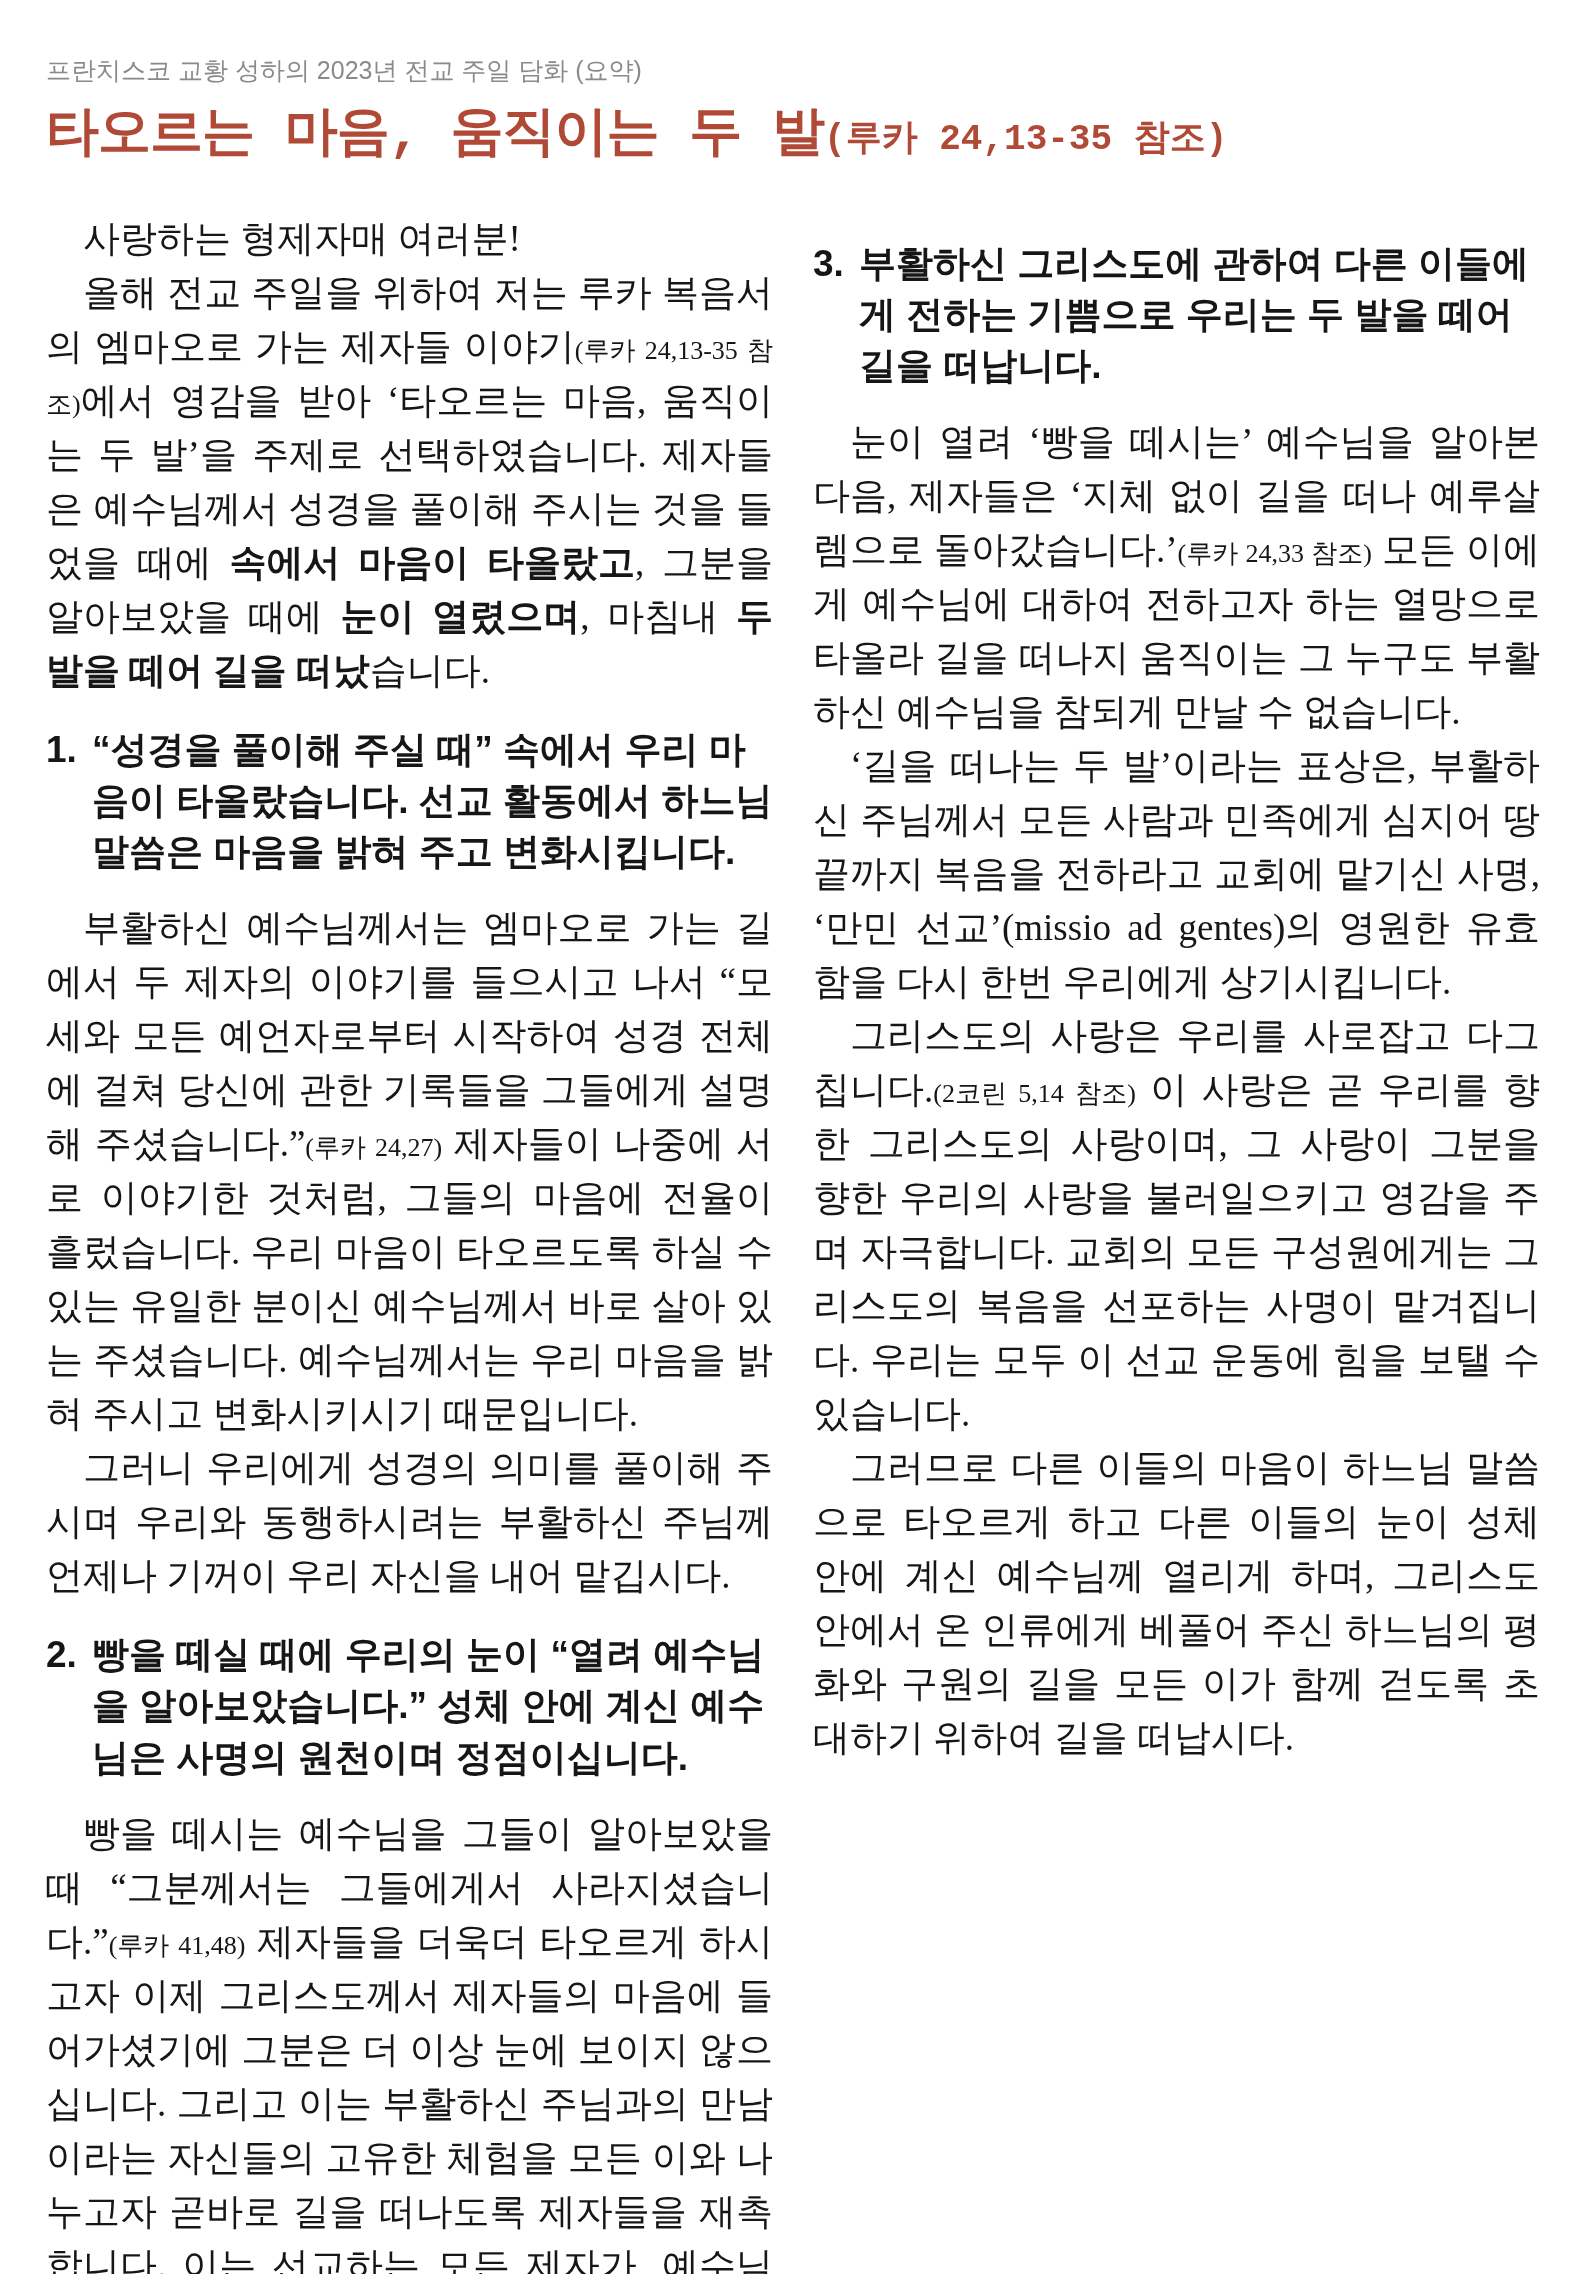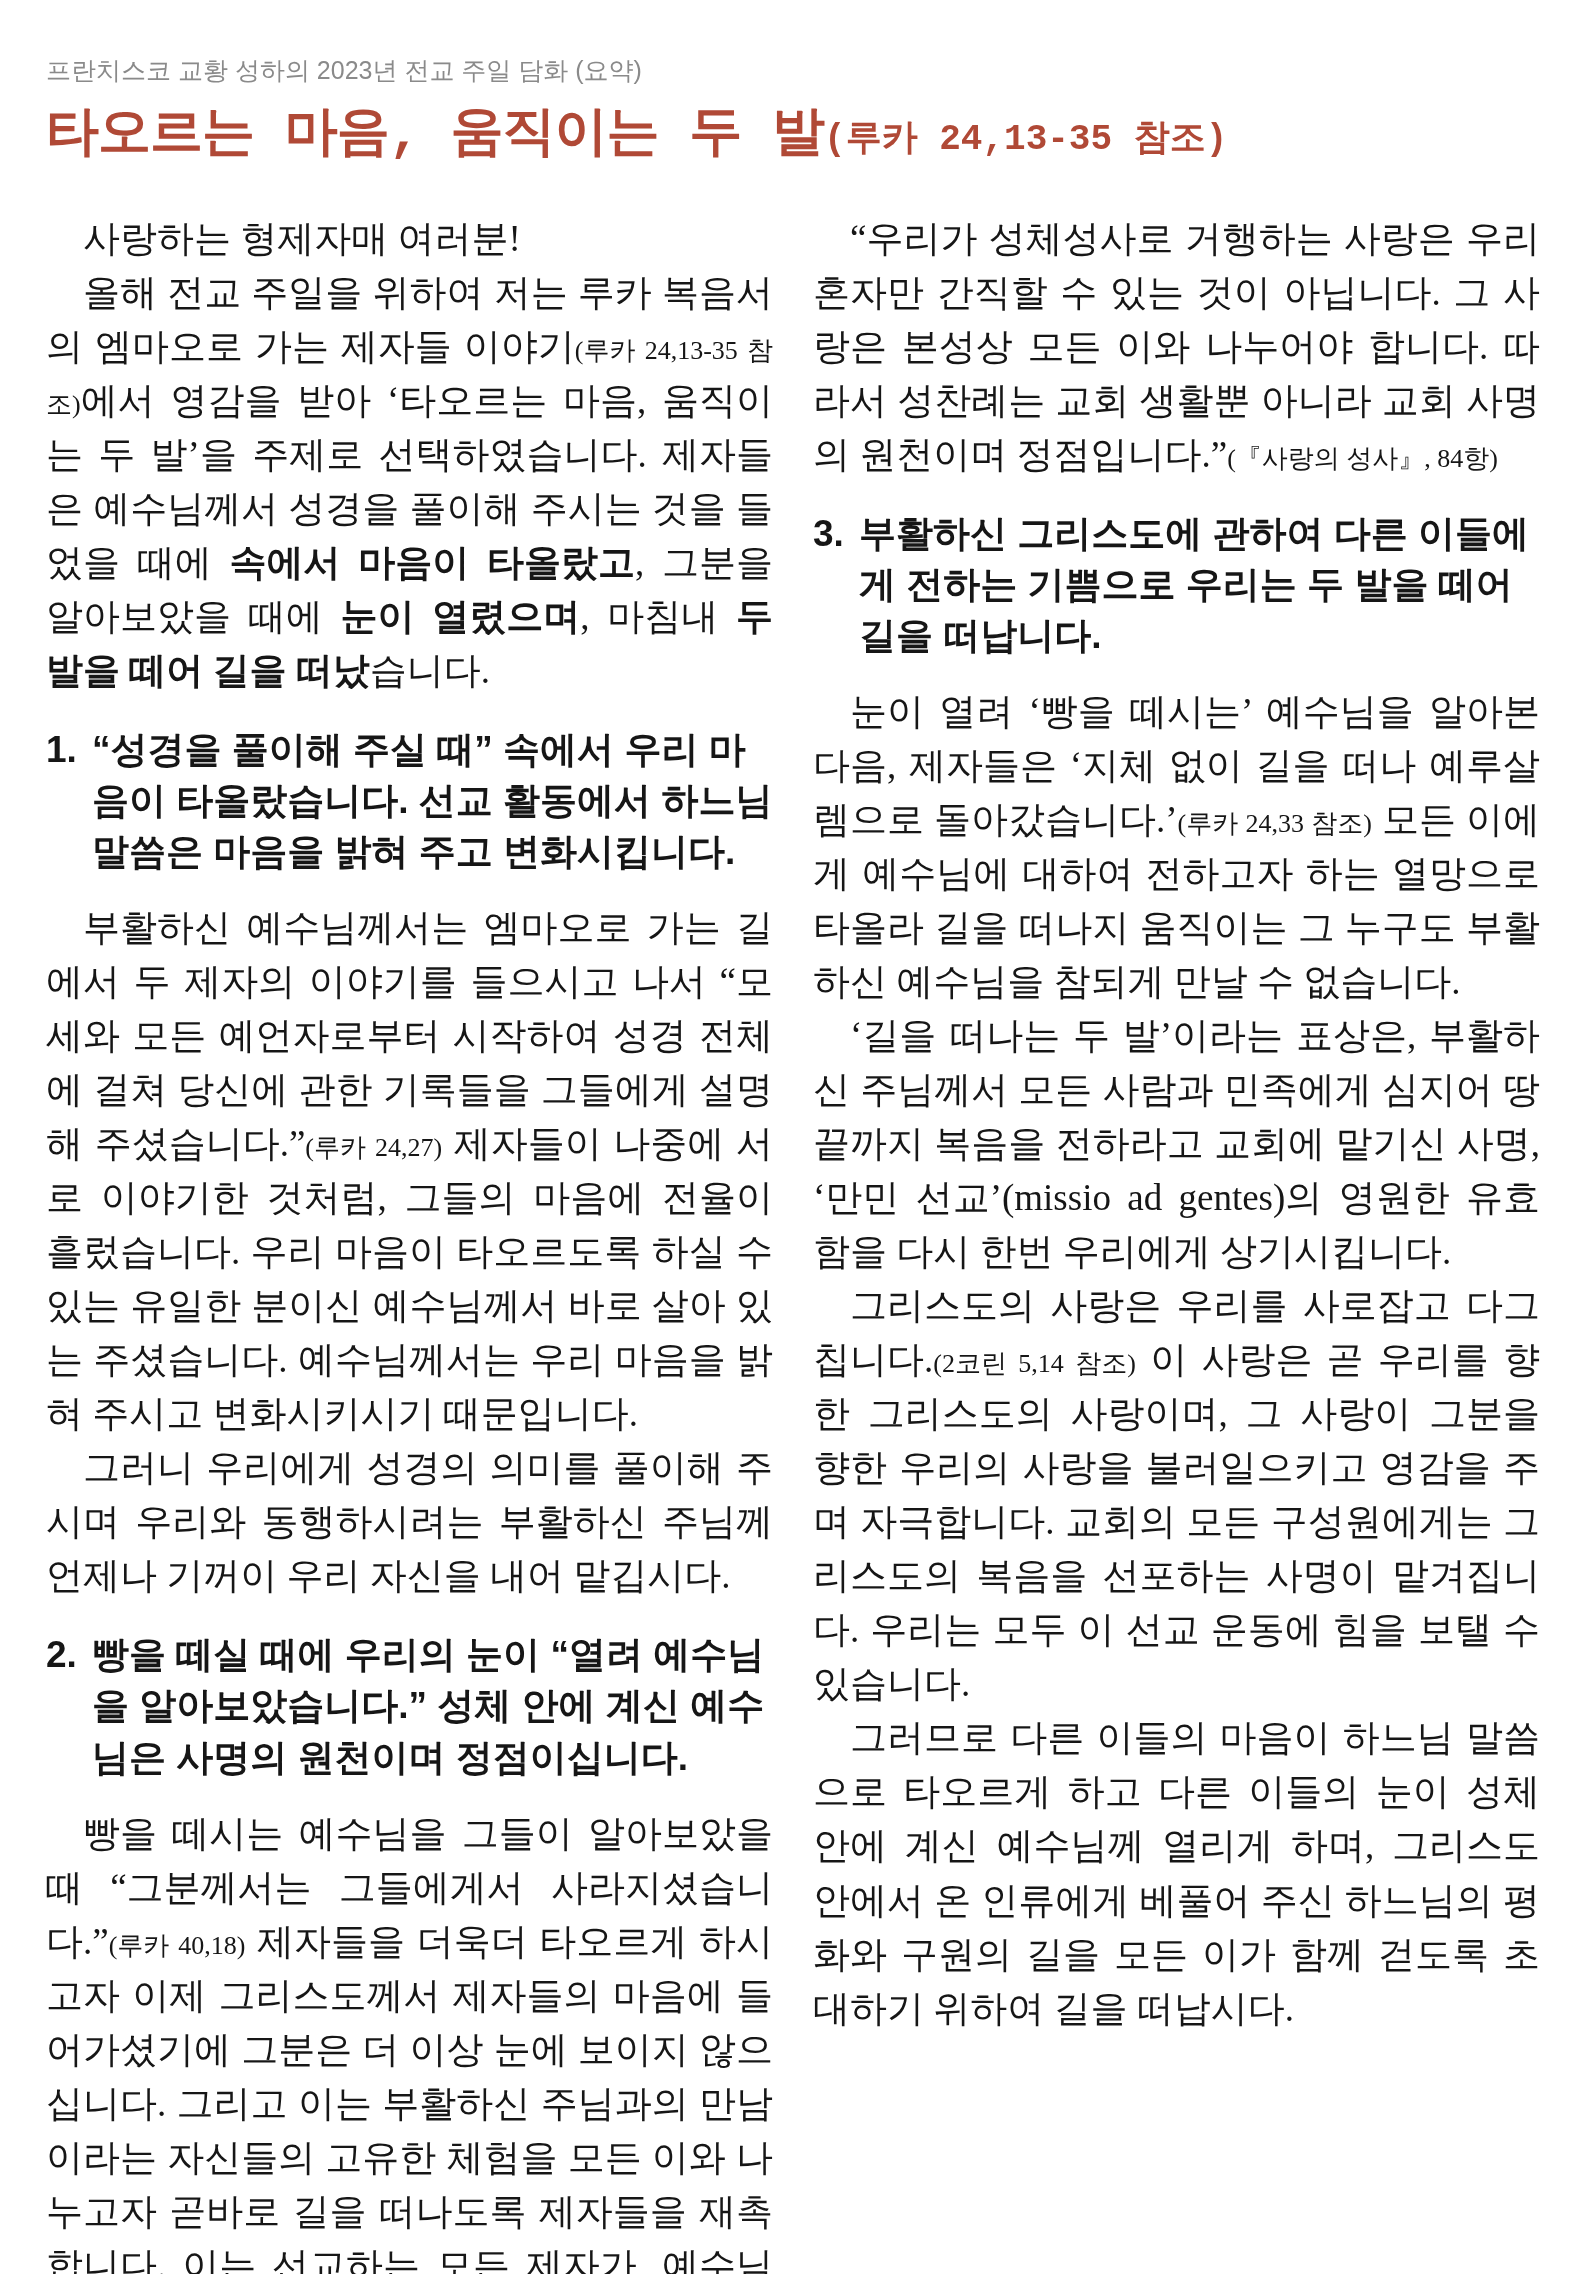--- a/index.html
+++ b/index.html
@@ -54,24 +54,23 @@
         <div class="block h">
           <span class="h-num">1.</span>
           <span class="h-body"><span class="seg-n">“성경을 풀이해 주실 때” 속에서 우리 마음이 타올랐습니다. 선교 활동에서 하느님 말씀은 마음을 밝혀 주고 변화시킵니다.</span></span>
         </div>
         <div class="block p"><span class="seg-n">부활하신 예수님께서는 엠마오로 가는 길에서 두 제자의 이야기를 들으시고 나서 “모세와 모든 예언자로부터 시작하여 성경 전체에 걸쳐 당신에 관한 기록들을 그들에게 설명해 주셨습니다.”</span><span class="seg-r">(루카 24,27)</span><span class="seg-n"> 제자들이 나중에 서로 이야기한 것처럼, 그들의 마음에 전율이 흘렀습니다. 우리 마음이 타오르도록 하실 수 있는 유일한 분이신 예수님께서 바로 살아 있는 주셨습니다. 예수님께서는 우리 마음을 밝혀 주시고 변화시키시기 때문입니다.</span></div>
         <div class="block p"><span class="seg-n">그러니 우리에게 성경의 의미를 풀이해 주시며 우리와 동행하시려는 부활하신 주님께 언제나 기꺼이 우리 자신을 내어 맡깁시다.</span></div>
         <div class="block h">
           <span class="h-num">2.</span>
           <span class="h-body"><span class="seg-n">빵을 떼실 때에 우리의 눈이 “열려 예수님을 알아보았습니다.” 성체 안에 계신 예수님은 사명의 원천이며 정점이십니다.</span></span>
         </div>
-        <div class="block p"><span class="seg-n">빵을 떼시는 예수님을 그들이 알아보았을 때 “그분께서는 그들에게서 사라지셨습니다.”</span><span class="seg-r">(루카 40,18)</span><span class="seg-n"> 제자들을 더욱더 타오르게 하시고자 이제 그리스도께서 제자들의 마음에 들어가셨기에 그분은 더 이상 눈에 보이지 않으십니다. 그리고 이는 부활하신 주님과의 만남이라는 자신들의 고유한 체험을 모든 이와 나누고자 곧바로 길을 떠나도록 제자들을 재촉합니다. 이는 선교하는 모든 제자가, 예수님처럼 그리고 그분 안에서, 성령의 활동을 통하여 빵을 떼고 세상을 위하여 떼어진 빵이 되도록 부름받았다는 사실로 이어집니다.</span></div>
+        <div class="block p"><span class="seg-n">빵을 떼시는 예수님을 그들이 알아보았을 때 “그분께서는 그들에게서 사라지셨습니다.”</span><span class="seg-r">(루카 41,48)</span><span class="seg-n"> 제자들을 더욱더 타오르게 하시고자 이제 그리스도께서 제자들의 마음에 들어가셨기에 그분은 더 이상 눈에 보이지 않으십니다. 그리고 이는 부활하신 주님과의 만남이라는 자신들의 고유한 체험을 모든 이와 나누고자 곧바로 길을 떠나도록 제자들을 재촉합니다. 이는 선교하는 모든 제자가, 예수님처럼 그리고 그분 안에서, 성령의 활동을 통하여 빵을 떼고 세상을 위하여 떼어진 빵이 되도록 부름받았다는 사실로 이어집니다.</span></div>
       </div>
     <div class="col">
-        <div class="block p"><span class="seg-n">“우리가 성체성사로 거행하는 사랑은 우리 혼자만 간직할 수 있는 것이 아닙니다. 그 사랑은 본성상 모든 이와 나누어야 합니다. 따라서 성찬례는 교회 생활뿐 아니라 교회 사명의 원천이며 정점입니다.”</span><span class="seg-r">(『사랑의 성사』, 84항)</span></div>
         <div class="block h">
           <span class="h-num">3.</span>
           <span class="h-body"><span class="seg-n">부활하신 그리스도에 관하여 다른 이들에게 전하는 기쁨으로 우리는 두 발을 떼어 길을 떠납니다.</span></span>
         </div>
         <div class="block p"><span class="seg-n">눈이 열려 ‘빵을 떼시는’ 예수님을 알아본 다음, 제자들은 ‘지체 없이 길을 떠나 예루살렘으로 돌아갔습니다.’</span><span class="seg-r">(루카 24,33 참조)</span><span class="seg-n"> 모든 이에게 예수님에 대하여 전하고자 하는 열망으로 타올라 길을 떠나지 움직이는 그 누구도 부활하신 예수님을 참되게 만날 수 없습니다.</span></div>
         <div class="block p"><span class="seg-n">‘길을 떠나는 두 발’이라는 표상은, 부활하신 주님께서 모든 사람과 민족에게 심지어 땅끝까지 복음을 전하라고 교회에 맡기신 사명, ‘만민 선교’(missio ad gentes)의 영원한 유효함을 다시 한번 우리에게 상기시킵니다.</span></div>
         <div class="block p"><span class="seg-n">그리스도의 사랑은 우리를 사로잡고 다그칩니다.</span><span class="seg-r">(2코린 5,14 참조)</span><span class="seg-n"> 이 사랑은 곧 우리를 향한 그리스도의 사랑이며, 그 사랑이 그분을 향한 우리의 사랑을 불러일으키고 영감을 주며 자극합니다. 교회의 모든 구성원에게는 그리스도의 복음을 선포하는 사명이 맡겨집니다. 우리는 모두 이 선교 운동에 힘을 보탤 수 있습니다.</span></div>
         <div class="block p"><span class="seg-n">그러므로 다른 이들의 마음이 하느님 말씀으로 타오르게 하고 다른 이들의 눈이 성체 안에 계신 예수님께 열리게 하며, 그리스도 안에서 온 인류에게 베풀어 주신 하느님의 평화와 구원의 길을 모든 이가 함께 걷도록 초대하기 위하여 길을 떠납시다.</span></div>
       </div>
   </div>

